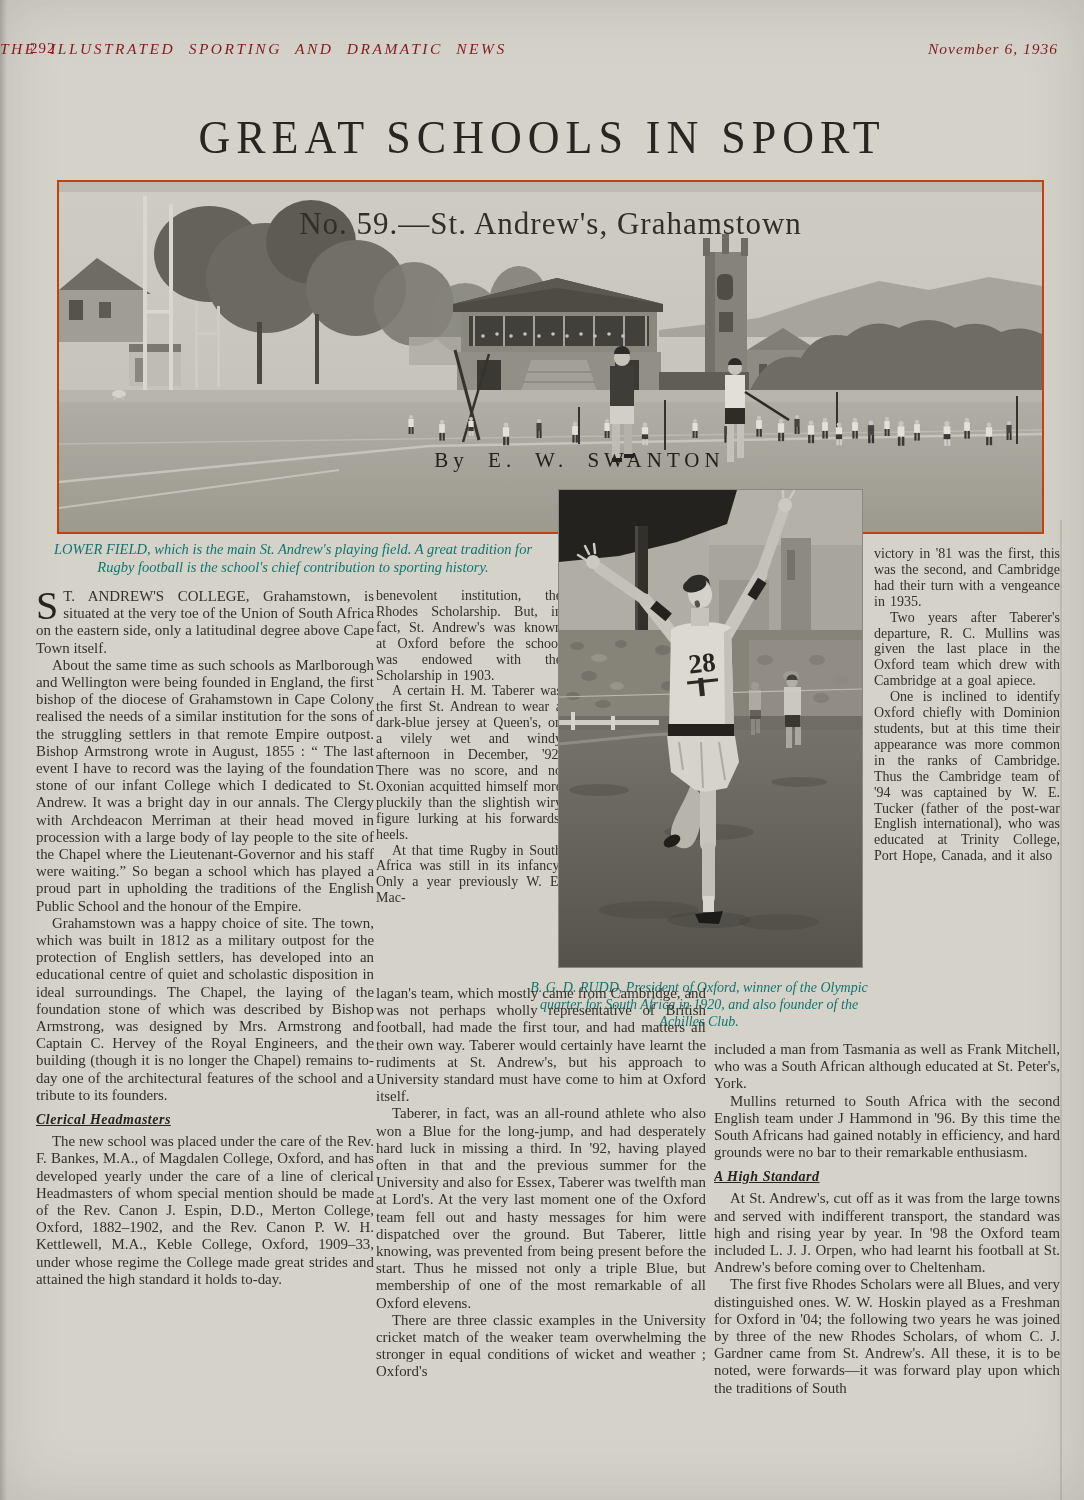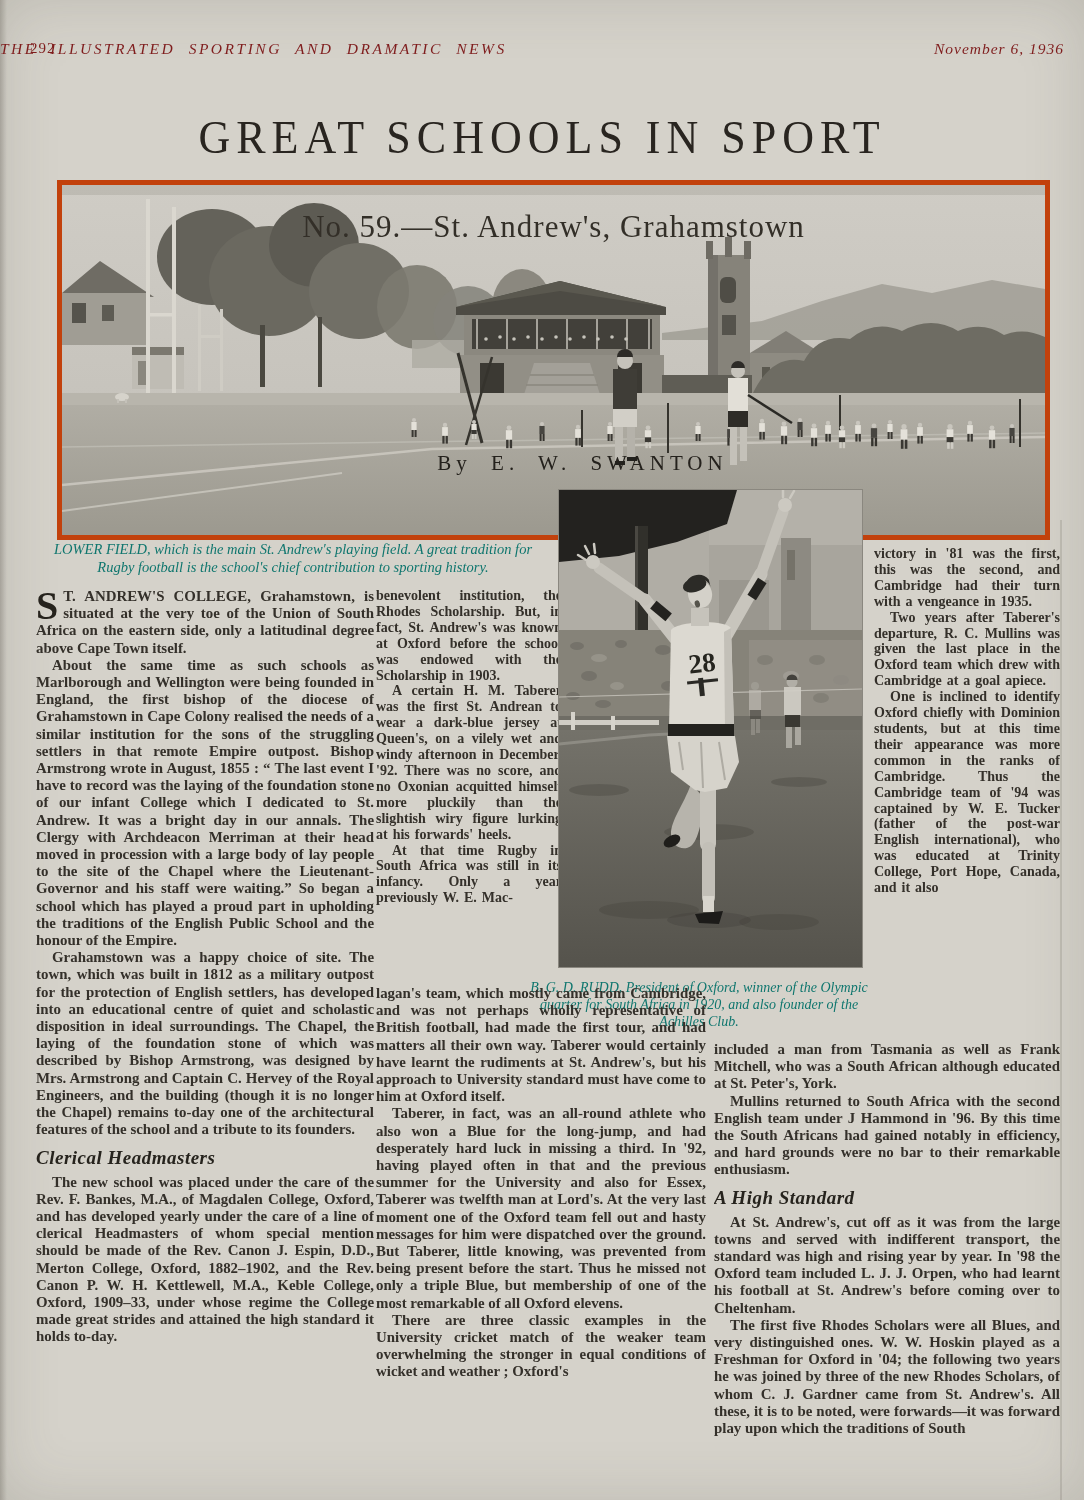--- a/index.html
+++ b/index.html
@@ -11,51 +11,51 @@
   }
   .edge-l{position:absolute;left:0;top:0;width:7px;height:100%;
     background:linear-gradient(to right,rgba(80,75,65,.28),rgba(80,75,65,0));}
   .fold{position:absolute;left:1060px;top:520px;width:2px;height:980px;
     background:rgba(95,90,80,.18);}
   
   .running-head span{position:absolute;top:40px;color:#7f1d1d;}
   .pg{left:30px;font-size:15px;letter-spacing:1px;}
   .masthead{left:0;width:100%;text-align:left;font-style:italic;
     font-size:15.5px;letter-spacing:2.5px;word-spacing:7px;}
-  .date{right:20px;font-style:italic;font-size:15.5px;letter-spacing:1px;text-align:right;}
+  .date{right:26px;font-style:italic;font-size:15.5px;letter-spacing:1px;text-align:right;}
   
   .title{position:absolute;top:112px;left:0;width:100%;margin:0;text-align:center;
     font-weight:normal;font-size:44px;letter-spacing:6px;color:#292520;
     transform:scaleY(1.06);}
   
   .photo-field{position:absolute;left:57px;top:180px;width:983px;height:350px;
-    border:5px solid #c2410c;background:#ffffff;}
+    border:2px solid #c2410c;background:#ffffff;}
   .photo-field svg{position:absolute;left:0;top:0;}
   .subtitle{position:absolute;top:24px;left:0;width:100%;text-align:center;
     font-size:31px;letter-spacing:1px;color:#332f28;}
   .byline{position:absolute;top:266px;left:0;width:100%;text-align:center;
     font-size:21px;letter-spacing:5px;word-spacing:9px;color:#24211c;margin-left:29px;}
   
   .caption{position:absolute;font-style:italic;color:#0f766e;margin:0;}
   .field-caption{left:42px;top:541px;width:502px;text-align:center;
     font-size:14.5px;line-height:17.5px;}
   .runner-caption{left:528px;top:979px;width:342px;text-align:center;
     font-size:14px;line-height:17px;}
   
   .col{position:absolute;overflow:hidden;}
   .col-left{left:36px;top:588px;width:338px;height:900px;}
   .col-m-n{left:376px;top:588px;width:186px;height:450px;}
   .col-m-w{left:376px;top:985px;width:330px;height:452px;}
   .col-r-n{left:874px;top:546px;width:186px;height:490px;}
   .col-r-w{left:714px;top:1041px;width:346px;height:452px;}
-  .para{margin:0;text-align:justify;font-size:14.9px;line-height:17.2px;color:#34302a;font-weight:bold;}
+  .para{margin:0;text-align:justify;font-size:14.9px;line-height:17.2px;color:#34302a;}
   .indent{text-indent:16px;}
   .narrow .para{font-size:14px;line-height:15.9px;word-spacing:1.5px;}
-  .subhead{font-style:italic;font-weight:bold;font-size:19px;
-    margin:8px 0 5px 0;color:#26231d;letter-spacing:.5px;}
+  .subhead{font-style:italic;font-weight:bold;font-size:14px;
+    margin:8px 0 5px 0;color:#26231d;letter-spacing:.5px;text-decoration:underline;}
   .dropcap{float:left;font-size:40px;line-height:31px;padding:2px 5px 0 0;color:#26231d;}
   
   .photo-runner{position:absolute;left:558px;top:489px;width:303px;height:477px;
     border:1px solid #8a877f;background:#b0ada5;}
 </style>
 </head>
 <body>
 
 <div class="page">
   <div class="edge-l"></div>

